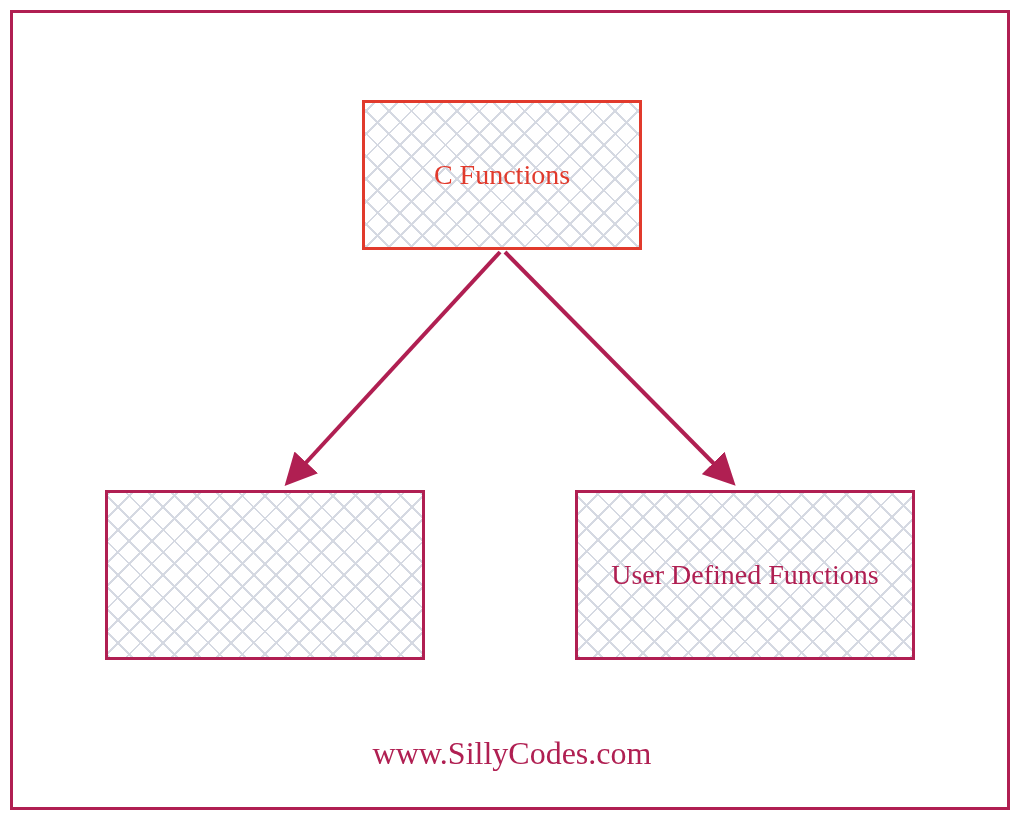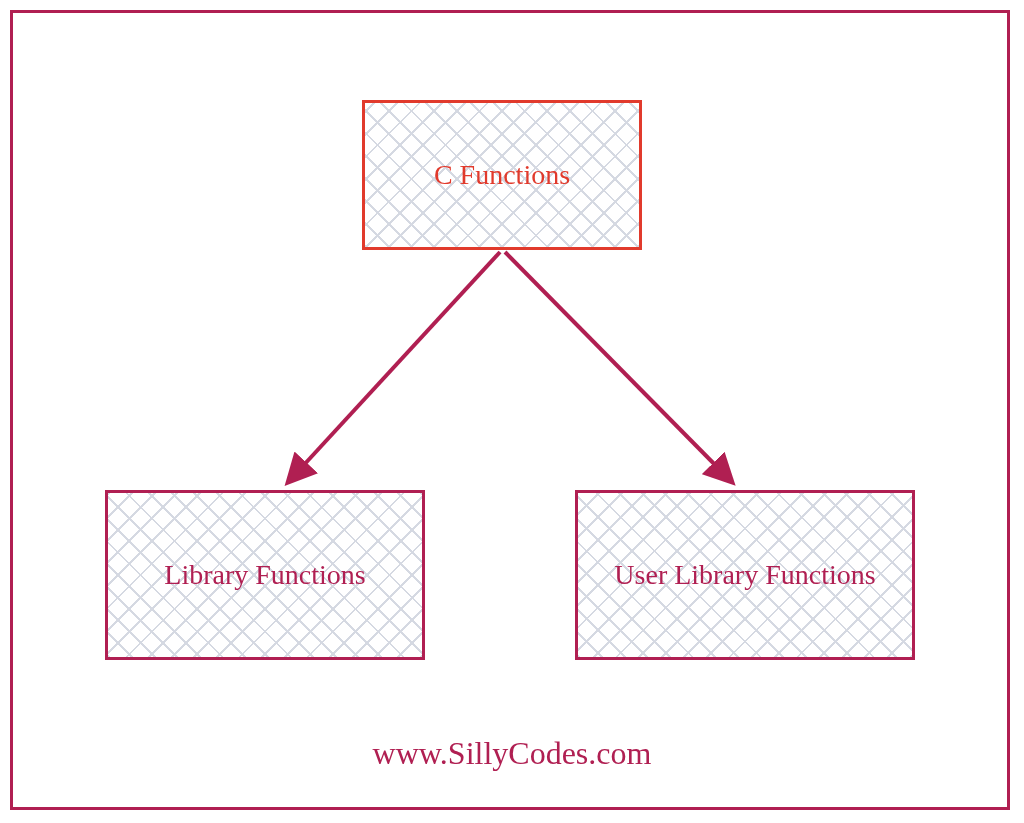--- a/index.html
+++ b/index.html
@@ -126,26 +126,25 @@
 <div class="hatch-shadow shadow-left"></div>
 <div class="hatch-shadow shadow-right"></div>
 
 <div class="node root-node">
   <div class="hatch"></div>
   <span class="label">C Functions</span>
 </div>
 
 <div class="node left-node">
   <div class="hatch"></div>
-  <span class="label">Library Functions</span>
 </div>
 
 <div class="node right-node">
   <div class="hatch"></div>
-  <span class="label">User Library Functions</span>
+  <span class="label">User Defined Functions</span>
 </div>
 
 <svg class="arrows">
   <defs>
     <marker id="arrowhead" markerWidth="8" markerHeight="8" refX="6" refY="4" orient="auto">
       <path d="M0,0 L8,4 L0,8 Z" fill="#b01f52"></path>
     </marker>
   </defs>
   <line x1="500" y1="252" x2="290" y2="480" stroke="#b01f52" stroke-width="4" marker-end="url(#arrowhead)"></line>
   <line x1="505" y1="252" x2="730" y2="480" stroke="#b01f52" stroke-width="4" marker-end="url(#arrowhead)"></line>

